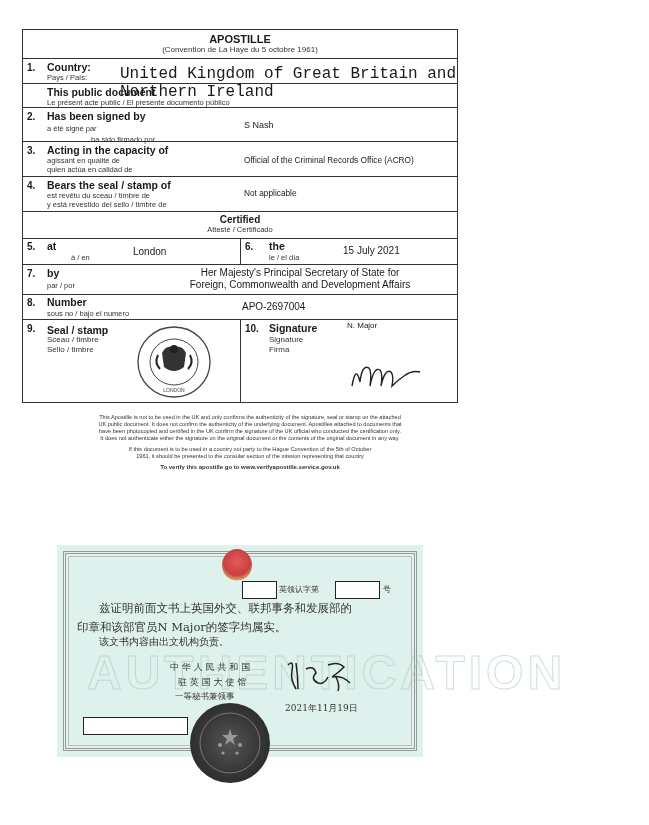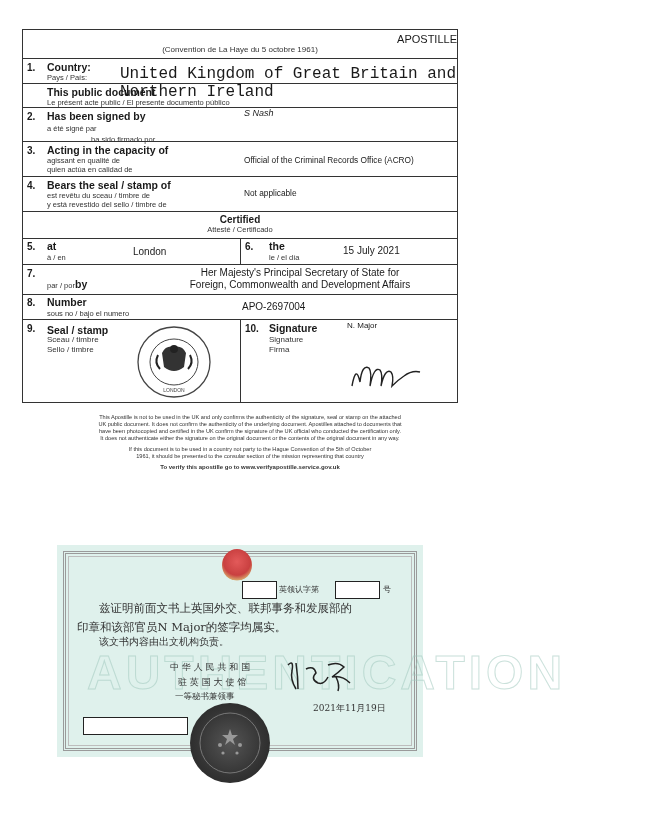--- a/index.html
+++ b/index.html
@@ -1,20 +1,20 @@
 <!DOCTYPE html>
 <html><head>
 <meta charset="utf-8">
 <style>
   html,body{margin:0;padding:0;background:#fff;}
   body{width:649px;height:825px;position:relative;overflow:hidden;font-family:"Liberation Sans",sans-serif;color:#1a1a1a;}
   .apost{position:absolute;left:22px;top:29px;width:436px;border:1.3px solid #333;box-sizing:border-box;}
   .row{border-bottom:1.3px solid #333;position:relative;box-sizing:border-box;}
   .row:last-child{border-bottom:none;}
-  .title{text-align:right;font-weight:normal;font-size:11px;padding-top:3px;}
+  .title{text-align:center;font-weight:bold;font-size:11px;padding-top:3px;}
   .subtitle{text-align:center;font-size:8px;padding-bottom:3px;color:#333;}
   .num{position:absolute;left:4px;font-weight:bold;font-size:10px;}
   .lbl{position:absolute;left:24px;font-weight:bold;font-size:10.5px;}
   .sub{position:absolute;left:24px;font-size:7.5px;color:#333;line-height:9px;}
   .val{position:absolute;font-size:9px;}
   .vbig{position:absolute;font-size:16px;font-family:Liberation Mono, monospace;}
   .split{display:flex;}
   .half{position:relative;box-sizing:border-box;}
   .half.left{width:218px;border-right:1.3px solid #333;}
   .half.right{flex:1;}
@@ -47,21 +47,21 @@
   <div class="row" style="height:24px;">
     <span class="lbl" style="top:2px;">This public document</span>
     <span class="sub" style="top:14px;">Le présent acte public / El presente documento público</span>
   </div>
 
   <div class="row" style="height:34px;">
     <span class="num" style="top:3px;">2.</span>
     <span class="lbl" style="top:2px;">Has been signed by</span>
     <span class="sub" style="top:16px;">a été signé par</span>
     <span class="sub" style="top:27px;padding-left:44px;">ha sido firmado por</span>
-    <span class="val" style="left:221px;top:0;font-style:italic;">S Nash</span>
+    <span class="val" style="left:221px;top:12px;">S Nash</span>
   </div>
 
   <div class="row" style="height:35px;">
     <span class="num" style="top:3px;">3.</span>
     <span class="lbl" style="top:2px;">Acting in the capacity of</span>
     <span class="sub" style="top:14px;">agissant en qualité de</span>
     <span class="sub" style="top:23px;">quien actúa en calidad de</span>
     <span class="val" style="left:221px;top:13px;font-size:8.3px;">Official of the Criminal Records Office (ACRO)</span>
   </div>
 
@@ -75,34 +75,34 @@
 
   <div class="row" style="height:27px;text-align:center;">
     <div style="font-weight:bold;font-size:10px;padding-top:2px;">Certified</div>
     <div style="font-size:7.5px;color:#333;">Attesté / Certificado</div>
   </div>
 
   <div class="row split" style="height:26px;">
     <div class="half left">
       <span class="num" style="top:2px;">5.</span>
       <span class="lbl" style="top:1px;">at</span>
-      <span class="sub" style="top:14px;">à / en</span>
+      <span class="sub" style="top:14px;margin-left:24px;">à / en</span>
       <span class="val" style="left:110px;top:7px;font-size:10px;">London</span>
     </div>
     <div class="half right">
       <span class="num" style="top:2px;">6.</span>
       <span class="lbl" style="top:1px;left:28px;">the</span>
       <span class="sub" style="top:14px;left:28px;">le / el día</span>
       <span class="val" style="left:102px;top:6px;font-size:10px;">15 July 2021</span>
     </div>
   </div>
 
   <div class="row" style="height:30px;">
     <span class="num" style="top:3px;">7.</span>
-    <span class="lbl" style="top:13px;margin-left:28px;">by</span>
+    <span class="lbl" style="top:2px;">by</span>
     <span class="sub" style="top:16px;">par / por</span>
     <div style="position:absolute;left:130px;right:10px;top:2px;text-align:center;font-size:10px;line-height:12px;">
       <div>Her Majesty's Principal Secretary of State for</div>
       <div>Foreign, Commonwealth and Development Affairs</div>
     </div>
   </div>
 
   <div class="row" style="height:25px;">
     <span class="num" style="top:2px;">8.</span>
     <span class="lbl" style="top:1px;">Number</span>
@@ -167,21 +167,21 @@
   <div class="zh" style="left:20px;top:75px;font-size:11.5px;">印章和该部官员N Major的签字均属实。</div>
   <div class="zh" style="left:42px;top:90px;font-size:10px;">该文书内容由出文机构负责。</div>
 
   <div class="zh" style="left:113px;top:116px;font-size:9px;">中 华 人 民 共 和 国</div>
   <div class="zh" style="left:121px;top:131px;font-size:9px;">驻 英 国 大 使 馆</div>
   <div class="zh" style="left:118px;top:146px;font-size:8.5px;">一等秘书兼领事</div>
 
   <svg style="position:absolute;left:225px;top:110px;" width="80" height="40" viewBox="0 0 80 40">
     <path d="M6 10 q6-6 4 6 q-2 8 4 18 M14 8 q2 14 2 26 M24 14 q8-4 10 4 q-6 6 2 10 q6 2 10-6 M46 10 q10-4 16 2 q-6 6-12 10 q10-2 18 6 M54 22 q4 8 2 14" fill="none" stroke="#222" stroke-width="1.5"></path>
   </svg>
-  <div class="zh" style="left:228px;top:157px;font-size:9px;margin-left:28px;">2021年11月19日</div>
+  <div class="zh" style="left:228px;top:157px;font-size:9px;">2021年11月19日</div>
 
   <div class="redact" style="left:26px;top:172px;width:103px;height:16px;"></div>
 </div>
 
 <div class="sealdark">
   <svg width="80" height="80" viewBox="0 0 80 80" style="position:absolute;left:0;top:0;">
     <circle cx="40" cy="40" r="30" fill="none" stroke="#777" stroke-width="1"></circle>
     <polygon points="40,26 42,32 48,32 43,36 45,42 40,38 35,42 37,36 32,32 38,32" fill="#999"></polygon>
     <circle cx="30" cy="42" r="2" fill="#999"></circle>
       <circle cx="50" cy="42" r="2" fill="#999"></circle>

